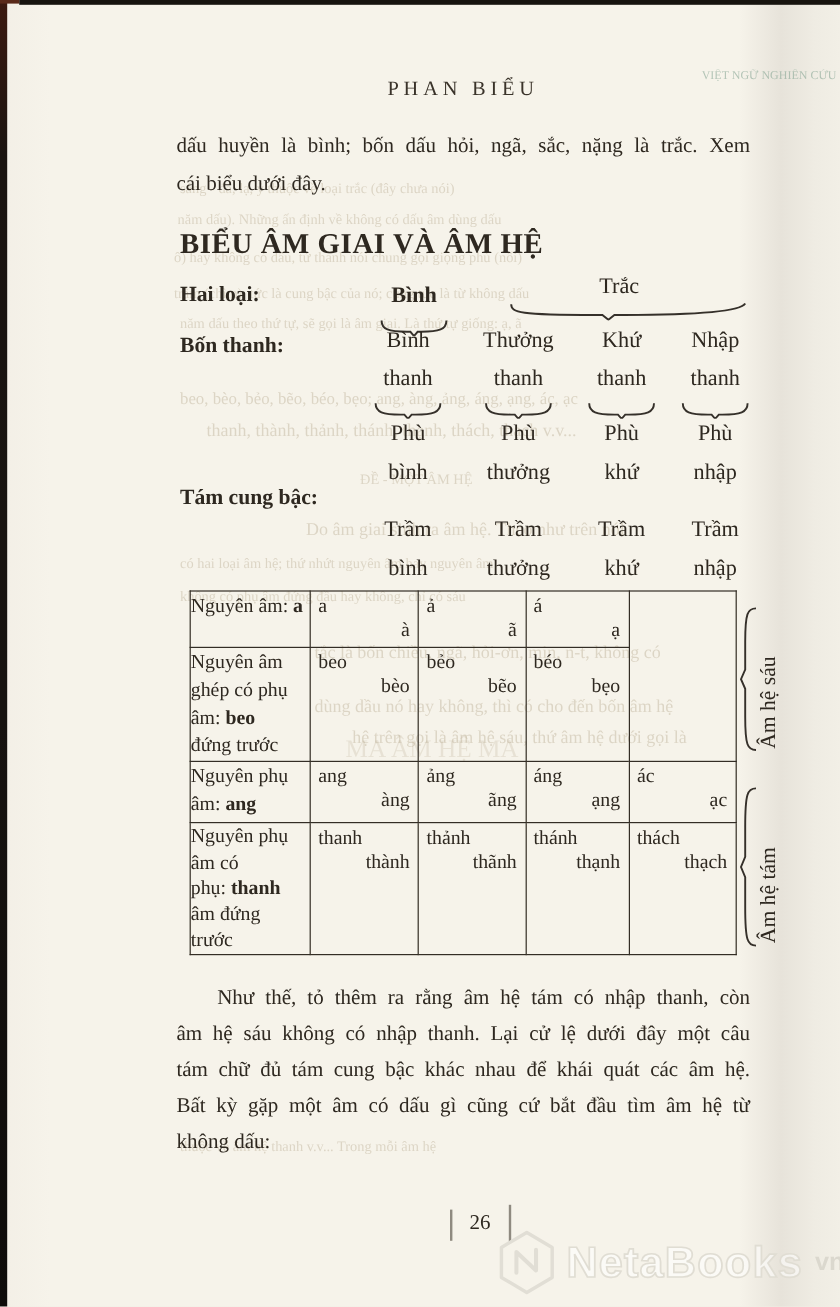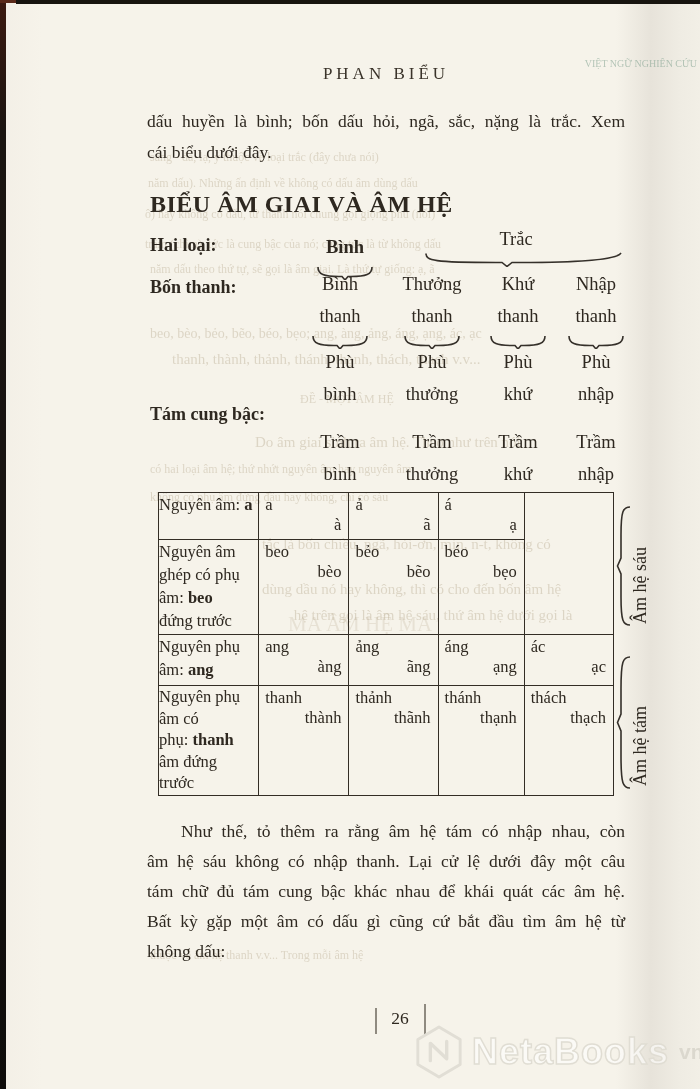--- a/index.html
+++ b/index.html
@@ -293,21 +293,21 @@
     <path d="M14,2 C7,2 5,6 5,30 L5,53 L1.5,61 L5,69 L5,92 C5,116 7,120 14,120" fill="none" stroke="#35302a" stroke-width="1.6"></path>
   </svg>
   <div class="vlabel" style="left:630px;top:512px;height:112px;">Âm hệ sáu</div>
 
   <svg class="abs" style="left:616px;top:655px;" width="16" height="135" viewBox="0 0 16 135">
     <path d="M14,2 C7,2 5,6 5,34 L5,59 L1.5,67.5 L5,76 L5,101 C5,129 7,133 14,133" fill="none" stroke="#35302a" stroke-width="1.6"></path>
   </svg>
   <div class="vlabel" style="left:630px;top:662px;height:124px;">Âm hệ tám</div>
 
   <div class="abs para para2">
-    <div class="pline first">Như thế, tỏ thêm ra rằng âm hệ tám có nhập nhau, còn</div>
+    <div class="pline first">Như thế, tỏ thêm ra rằng âm hệ tám có nhập thanh, còn</div>
     <div class="pline">âm hệ sáu không có nhập thanh. Lại cử lệ dưới đây một câu</div>
     <div class="pline">tám chữ đủ tám cung bậc khác nhau để khái quát các âm hệ.</div>
     <div class="pline">Bất kỳ gặp một âm có dấu gì cũng cứ bắt đầu tìm âm hệ từ</div>
     <div class="pline last">không dấu:</div>
   </div>
 
   <div class="abs pagenum-bar" style="left:375px;top:1008px;height:26px;"></div>
   <div class="abs pagenum" style="left:378px;top:1008px;width:44px;text-align:center;">26</div>
   <div class="abs pagenum-bar" style="left:424px;top:1004px;height:31px;"></div>
 

